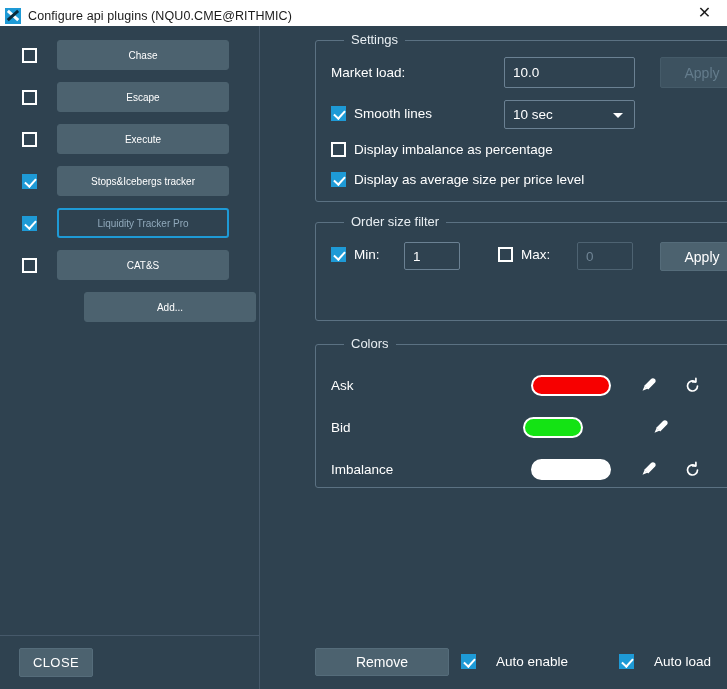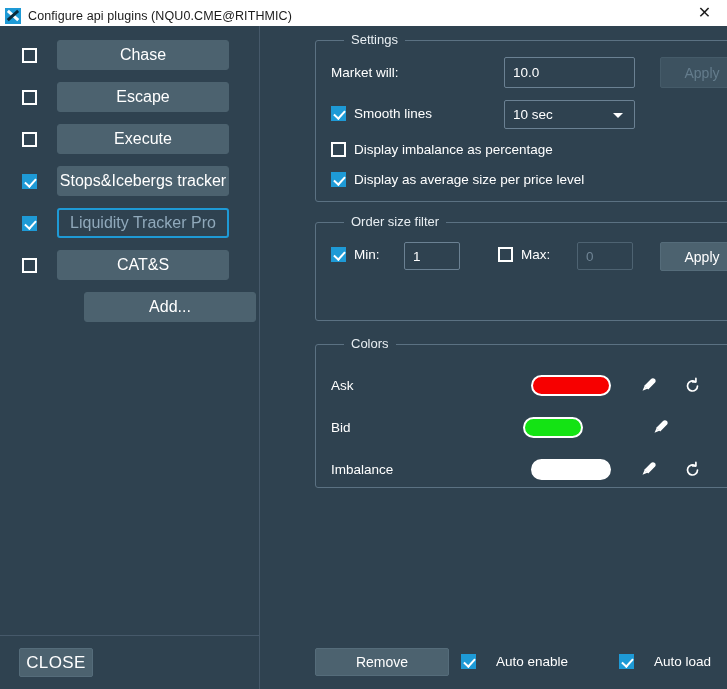--- a/index.html
+++ b/index.html
@@ -48,38 +48,38 @@
     position: absolute; left: 0; top: 0; width: 260px; height: 663px;
     border-right: 1px solid #46596a;
   }
   .plugin-list { position: absolute; left: 0; top: 8px; width: 260px; }
   .plugin-row {
     display: flex; align-items: center; height: 42px; padding-left: 22px;
   }
   .plugin-btn {
     width: 172px; height: 30px; margin-left: 20px;
     background: #4c626f; border: 1px solid #4c626f; border-radius: 3px;
-    color: #ffffff; font-size: 16px;
+    color: #ffffff; font-size: 10px;
     display: flex; align-items: center; justify-content: center;
     white-space: nowrap;
   }
   .plugin-btn.selected {
     background: #2f4250; border: 2px solid #1e9ad6; color: #90a9bb;
   }
   .plugin-spacer { width: 42px; flex: none; }
 
   .left-sep {
     position: absolute; left: 0; top: 609px; width: 260px; height: 1px;
     background: #46596a;
   }
   .close-btn {
     position: absolute; left: 19px; top: 622px;
     width: 74px; height: 29px;
     background: #4c626f; border: 1px solid #556c7a; border-radius: 2px;
-    color: #ffffff; font-size: 17px; letter-spacing: .4px;
+    color: #ffffff; font-size: 13px; letter-spacing: .4px;
     display: flex; align-items: center; justify-content: center;
   }
 
   
   .right-panel { position: absolute; left: 261px; top: 0; width: 466px; height: 582px; margin-left: 40px; }
 
   .groupbox {
     position: absolute; left: 14px;
     border: 1px solid #5b7182; border-radius: 3px;
   }
@@ -203,21 +203,21 @@
 
     <div class="left-sep"></div>
     <div class="close-btn">CLOSE</div>
   </div>
 
   <div class="right-panel">
 
     <div class="groupbox" style="top:14px; width:440px; height:162px;">
       <div class="group-title">Settings</div>
 
-      <div class="lbl" style="position:absolute; left:15px; top:24px;">Market will:</div>
+      <div class="lbl" style="position:absolute; left:15px; top:24px;">Market load:</div>
       <div class="textbox" style="position:absolute; left:188px; top:16px; width:131px; height:31px;">10.0</div>
       <div class="btn disabled" style="position:absolute; left:344px; top:16px; width:84px; height:31px;">Apply</div>
 
       <div class="cb-row" style="position:absolute; left:15px; top:65px;">
         <div class="cb on"></div>
         <div class="lbl">Smooth lines</div>
       </div>
       <div class="dropdown" style="position:absolute; left:188px; top:59px; width:131px; height:29px;">
         <span>10 sec</span>
         <span class="dd-arrow"></span>

